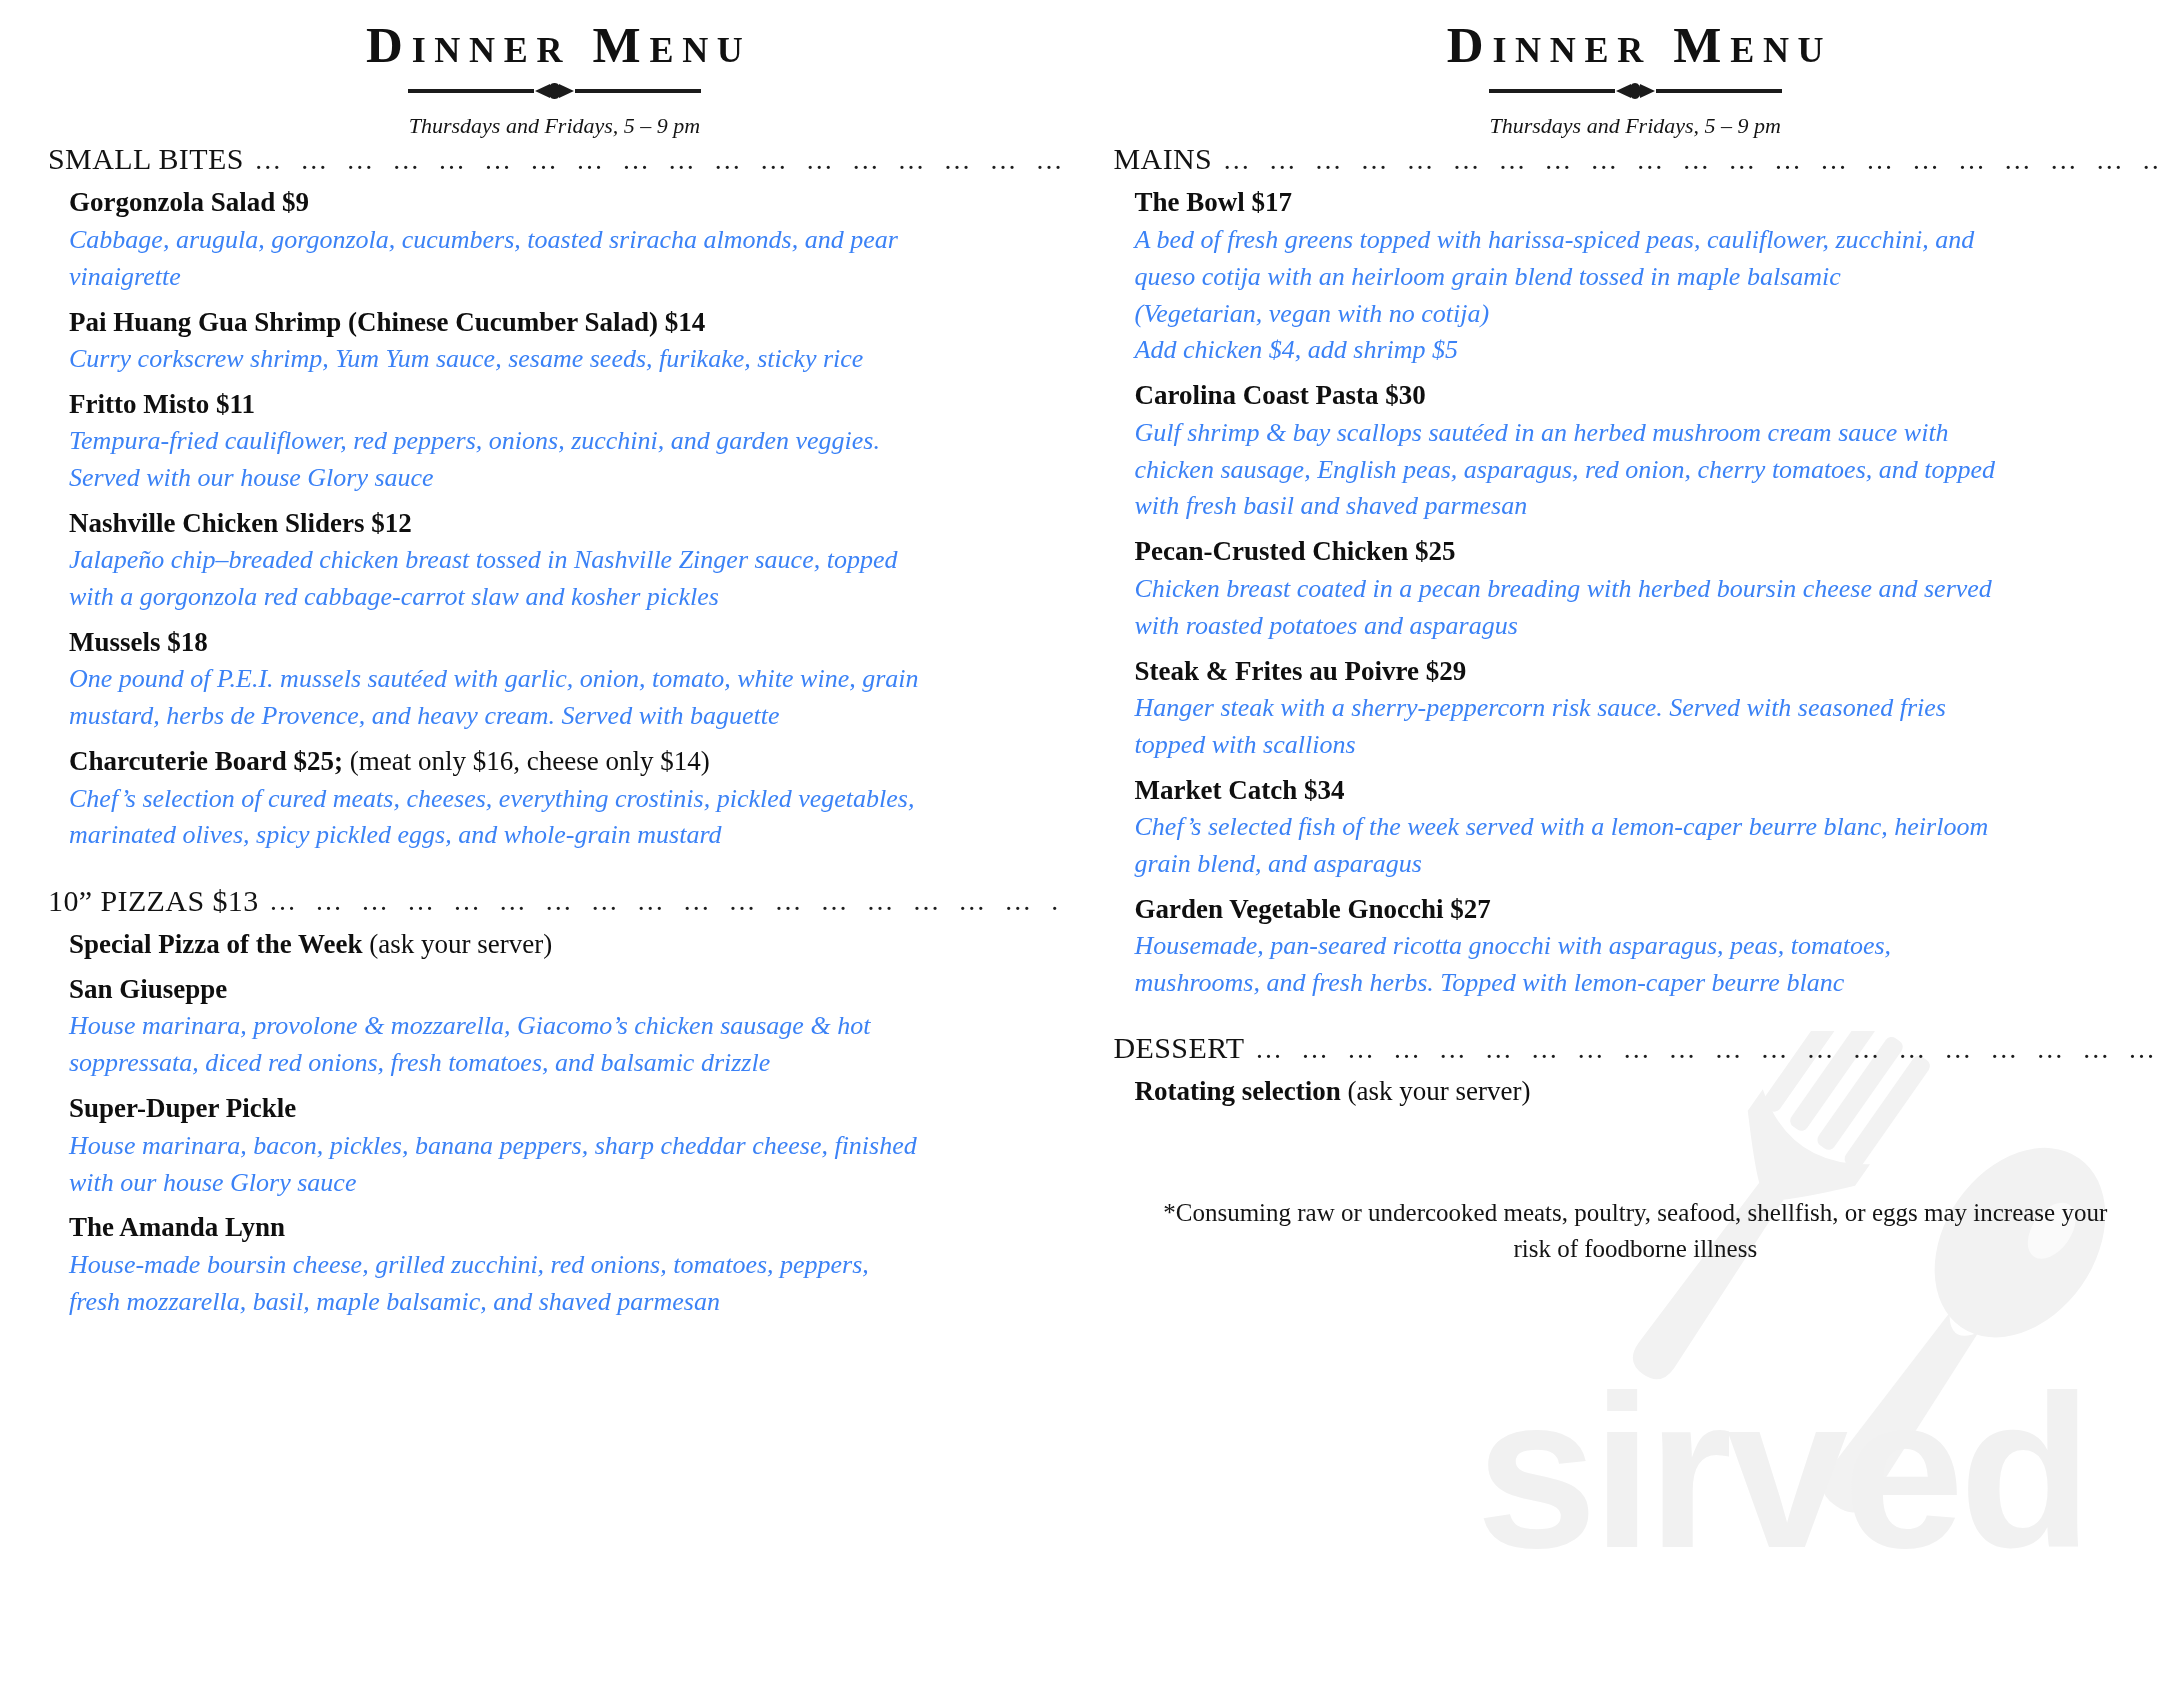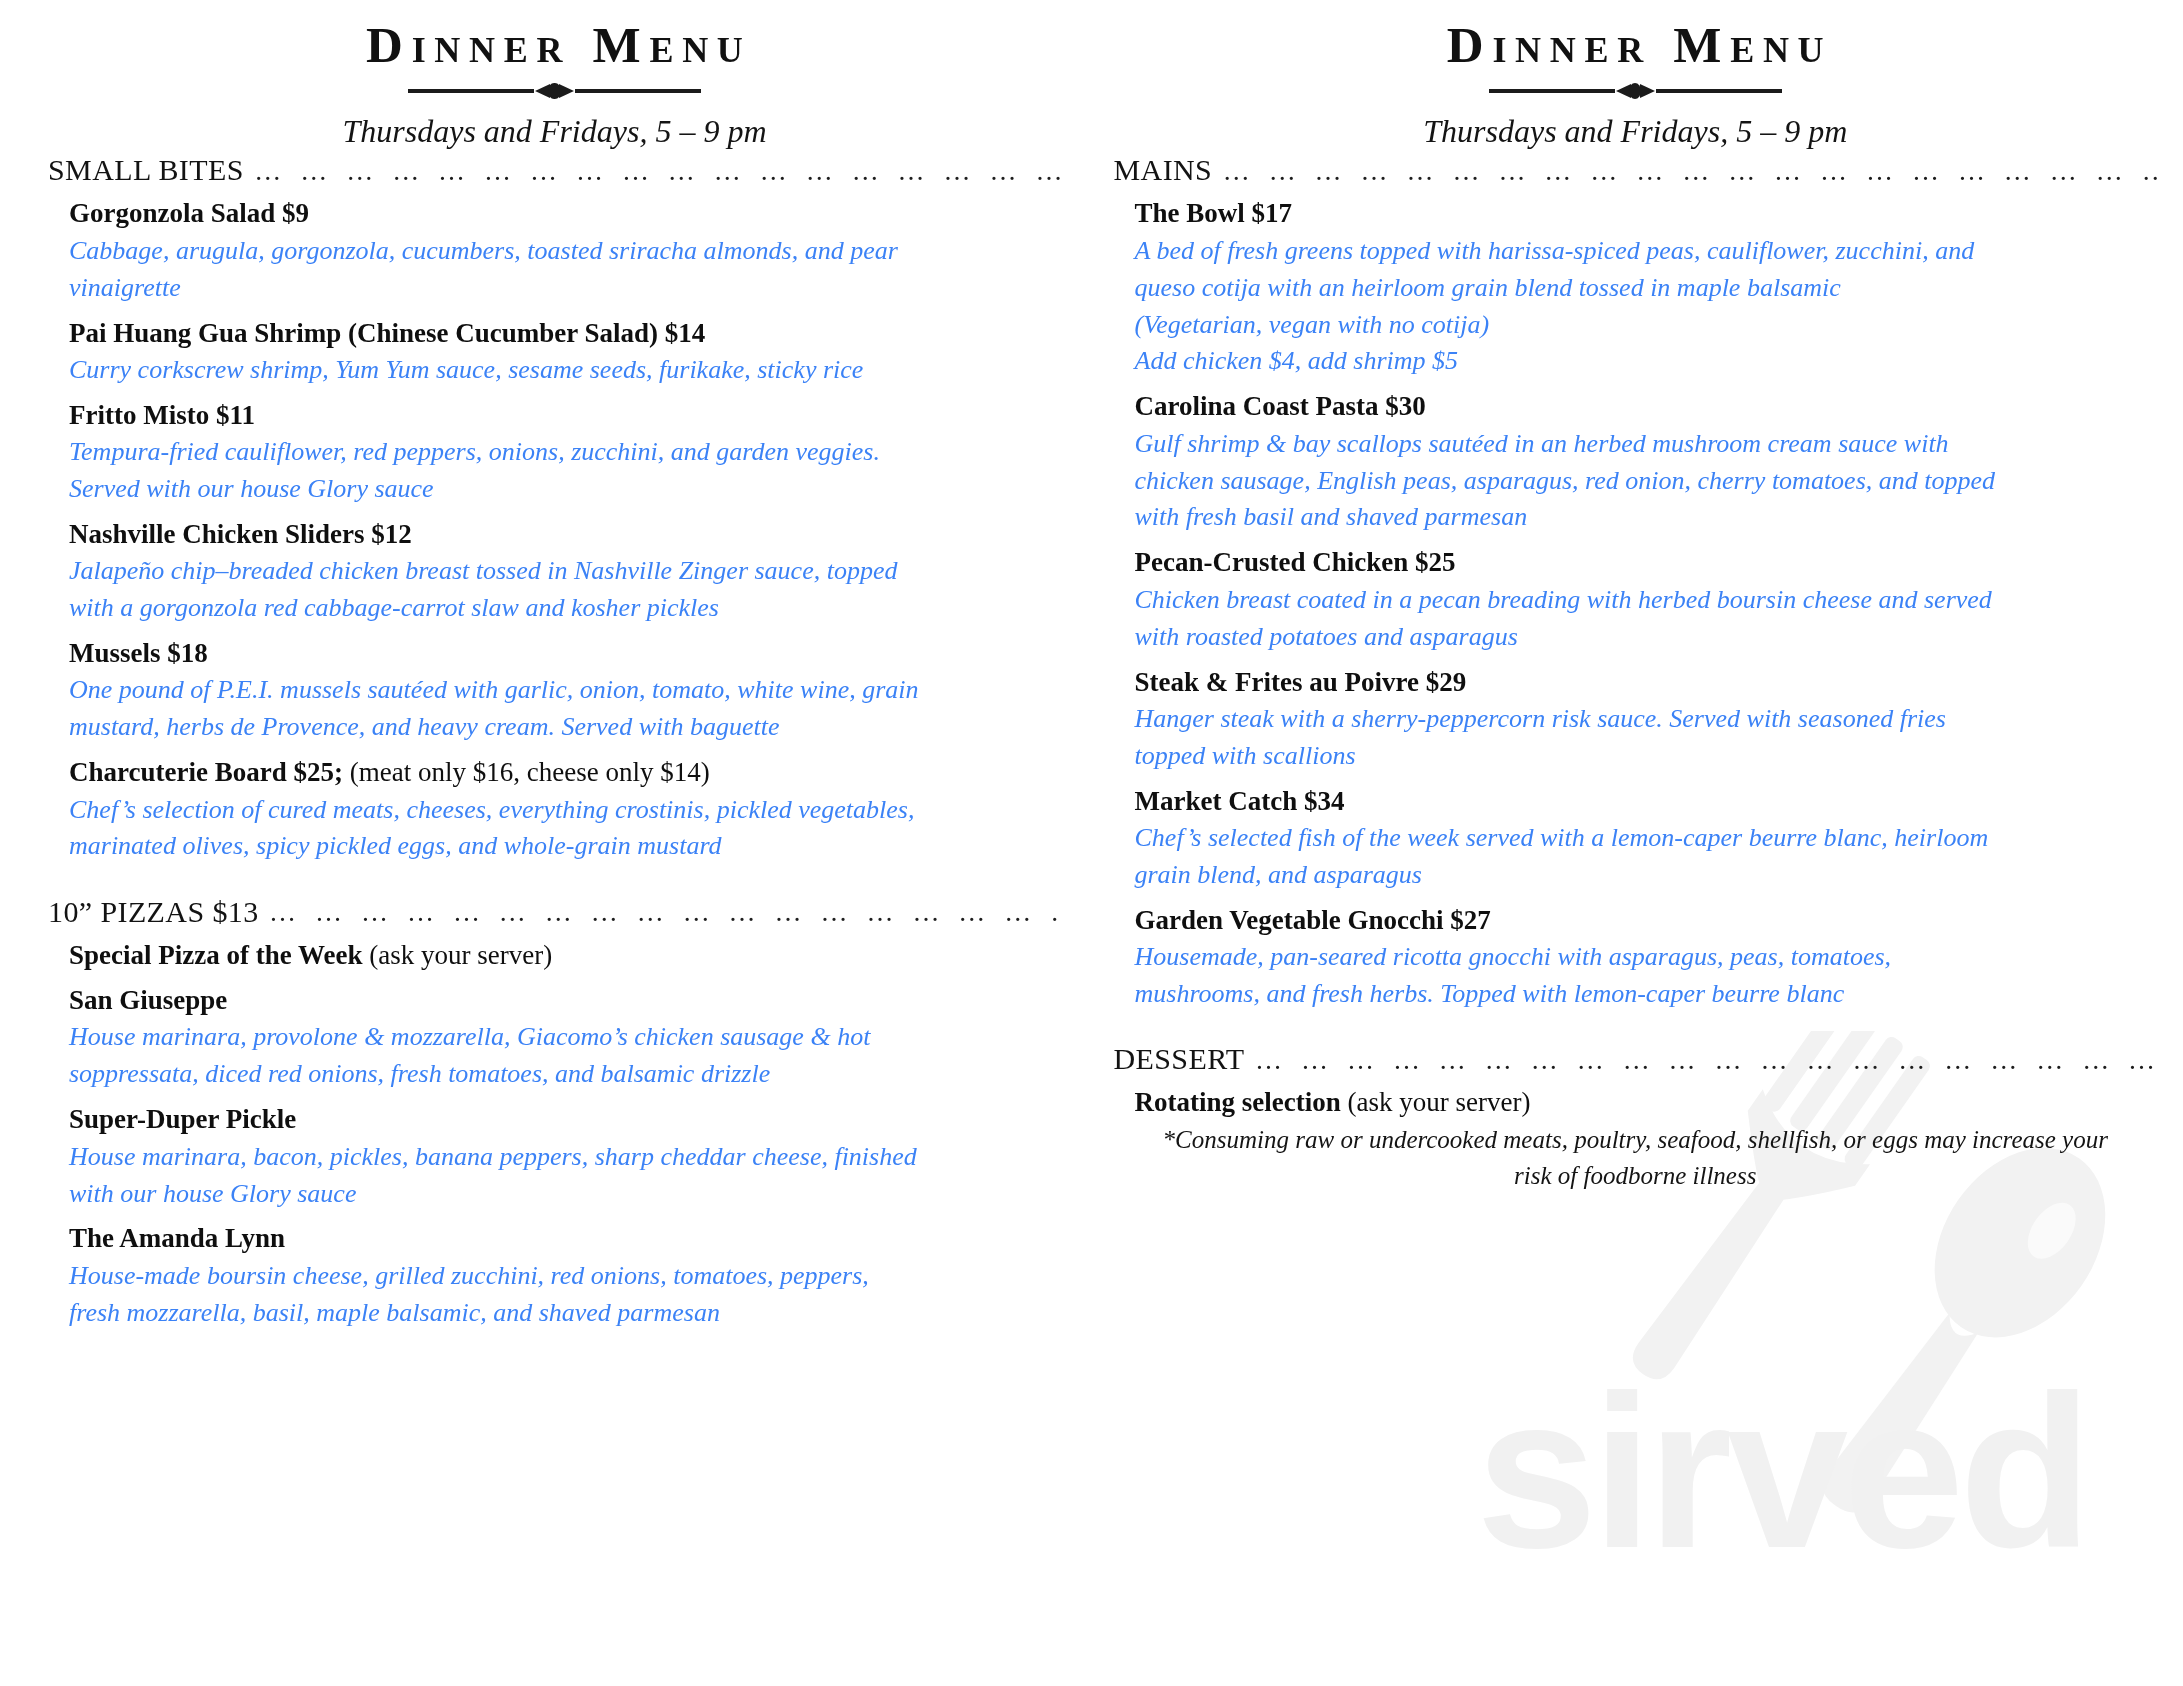--- a/index.html
+++ b/index.html
@@ -53,21 +53,21 @@
   .orn-mid { display:flex; align-items:center; margin:0 0.9px; }
   .orn-tri-l, .orn-tri-r {
     width:0; height:0;
     border-top:7.9px solid transparent;
     border-bottom:7.9px solid transparent;
   }
   .orn-tri-l { border-right:15.7px solid #1b1b1b; }
   .orn-tri-r { border-left:15.7px solid #1b1b1b; }
   .orn-dot { width:12.2px; height:15.7px; background:#1b1b1b; border-radius:50%; margin:0 -1.7px; }
   .subtitle {
-    font-style:italic; font-size:32px; margin-top:14px; color:#141414;
+    font-style:italic; font-size:22px; margin-top:14px; color:#141414;
     font-family:"Liberation Serif", serif;
   }
 
   
   .section { margin-top:3.5px; }
   .section-head {
     display:flex; align-items:flex-end;
     font-size:30px; letter-spacing:0.4px; color:#131313;
     white-space:nowrap; margin-bottom:3.5px;
   }
@@ -84,22 +84,23 @@
     font-size:27px; font-weight:700; line-height:1.42; color:#0f0f0f;
   }
   .item-name .note { font-weight:400;font-family:Liberation Serif, serif; }
   .item-desc {
     font-size:26px; font-style:italic; line-height:1.42; color:#3b82f6;
     max-width:856px;
   }
   .col-right .item-desc { max-width:873px; }
 
   .footnote {
+    margin-top:84px;
     text-align:center;
-    font-style:italic; font-size:25px; line-height:1.45; color:#141414;
+    font-size:25px; line-height:1.45; color:#141414;
     padding:0 42px;
   }
   .spacer-md { height:26px; }
 </style>
 </head>
 <body>
 
 <div class="page">
 
   <div class="watermark-layer">

